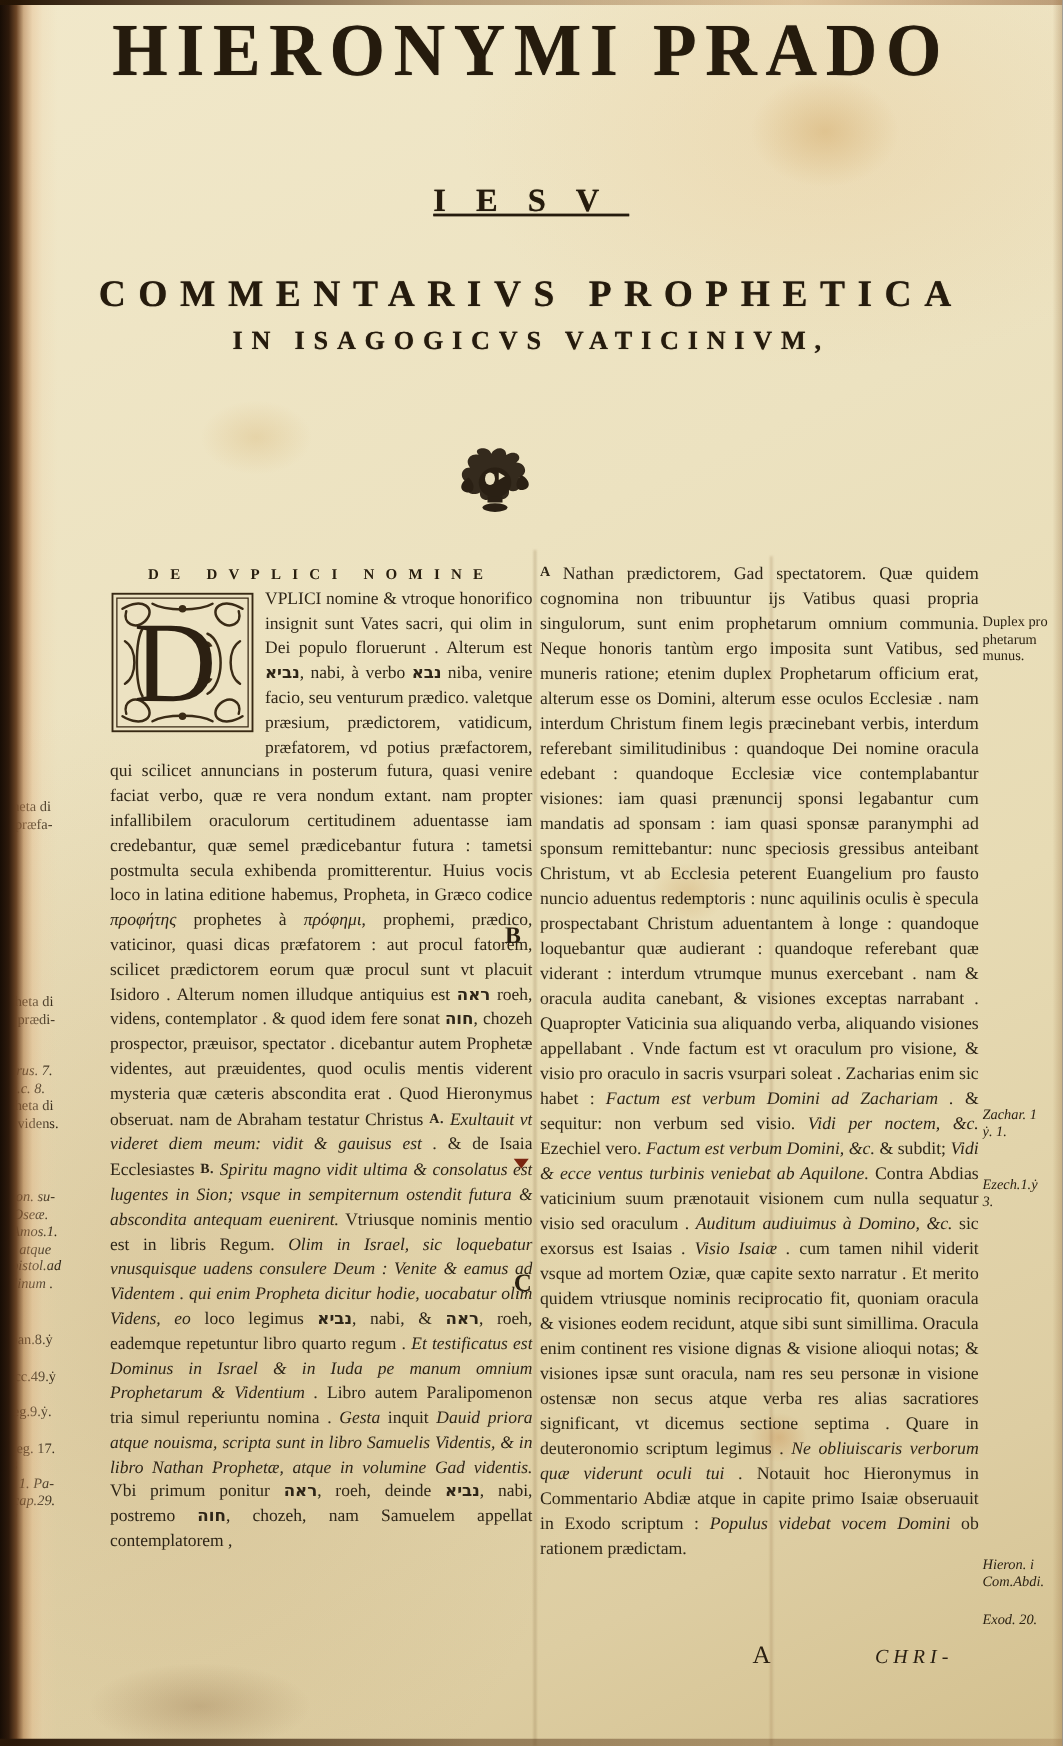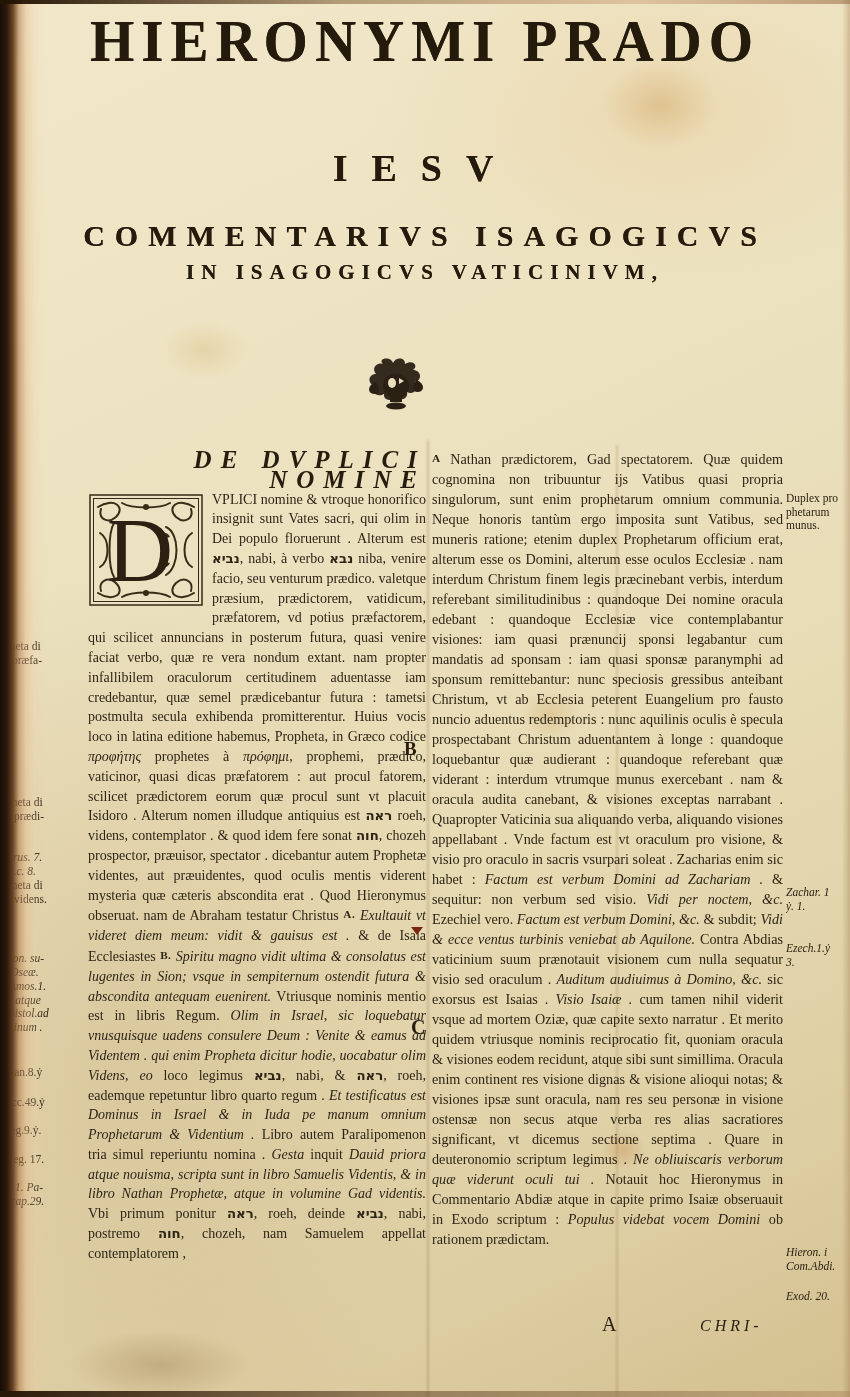--- a/index.html
+++ b/index.html
@@ -29,31 +29,31 @@
   .st1{left:600px;top:60px;width:120px;height:90px;background:radial-gradient(rgba(205,160,90,.4),rgba(0,0,0,0) 70%);}
   .st2{left:520px;top:690px;width:60px;height:50px;background:radial-gradient(rgba(200,150,80,.30),rgba(0,0,0,0) 70%);}
   .st3{left:160px;top:320px;width:90px;height:60px;background:radial-gradient(rgba(210,170,100,.28),rgba(0,0,0,0) 70%);}
   .st4{left:600px;top:1130px;width:46px;height:40px;background:radial-gradient(rgba(190,120,50,.30),rgba(0,0,0,0) 70%);}
   .st5{left:70px;top:1330px;width:180px;height:70px;background:radial-gradient(rgba(120,80,40,.25),rgba(0,0,0,0) 70%);}
 
   
   .t{position:absolute;left:0;width:850px;text-align:center;color:#251b0d;text-shadow:0 0 .6px rgba(37,27,13,.8);}
   .t1{top:8px;font-size:57px;letter-spacing:7px;font-weight:bold;transform:scaleY(1.05);}
   .t2{top:88px;font-size:45px;letter-spacing:17px;font-weight:bold;}
-  .t3{top:146px;font-size:38px;letter-spacing:24px;font-weight:bold;}
+  .t3{top:146px;font-size:26px;letter-spacing:24px;font-weight:bold;text-decoration:underline;}
   .t4{top:219px;font-size:30px;letter-spacing:10px;font-weight:bold;}
   .t5{top:260px;font-size:21px;letter-spacing:7px;font-weight:bold;}
   .t6{top:310px;font-size:19px;letter-spacing:3px;font-style:italic;font-weight:bold;}
   .ornament{position:absolute;left:363px;top:356px;z-index:2;}
 
   
   .col{position:absolute;text-align:justify;z-index:2;}
   .col-left{left:88px;top:450px;width:338px;height:900px;font-size:14px;line-height:19.8px;overflow:hidden;}
   .col-right{left:432px;top:448px;width:351px;height:880px;font-size:14.2px;line-height:20px;overflow:hidden;}
-  .sec-head{font-size:25px;letter-spacing:9px;text-align:right;font-weight:bold;color:#271d0e;font-style:italic;}
+  .sec-head{font-size:12px;letter-spacing:9px;text-align:center;font-weight:bold;color:#271d0e;}
   .sec-sub{font-size:16px;font-style:italic;text-align:center;white-space:pre;margin-top:2px;margin-bottom:8px;color:#2a2012;}
   .dropcap{float:left;margin:3px 8px 2px 0;}
   .seg-n{}
   .seg-i{font-style:italic;}
   .seg-g{font-style:italic;}
   .seg-h{font-family:"DejaVu Serif","DejaVu Sans",serif;font-weight:bold;font-size:.95em;}
   .seg-r{font-size:.8em;letter-spacing:.5px;vertical-align:2px;font-weight:bold;}
 
   
   .mnote{position:absolute;font-size:11.5px;line-height:13.6px;white-space:pre-line;z-index:4;color:#2c2213;}
@@ -78,21 +78,21 @@
   <div class="stain st2"></div>
   <div class="stain st3"></div>
   <div class="stain st4"></div>
   <div class="stain st5"></div>
 
   <div class="crease-a"></div>
   <div class="crease-b"></div>
 
   <div class="t t1">HIERONYMI PRADO</div>
   <div class="t t3">IESV</div>
-  <div class="t t4">COMMENTARIVS ISAGOGICVS</div>
+  <div class="t t4">COMMENTARIVS PROPHETICA</div>
   <div class="t t5">IN ISAGOGICVS VATICINIVM,</div>
 
   <div class="ornament">
     <svg width="66" height="62" viewBox="0 0 66 62">
       <g fill="#2a2014">
         <path d="M20,8 C14,2 28,0 30,7 C33,1 42,1 42,8 C50,3 56,10 50,14 C58,14 60,24 52,26 C58,32 50,40 44,36 C46,44 34,46 32,40 C30,46 20,45 21,38 C14,42 7,36 12,30 C4,28 5,18 13,18 C8,12 14,6 20,8 Z" opacity=".95"></path>
         <ellipse cx="33" cy="30" rx="13" ry="12"></ellipse>
         <rect x="27" y="41" width="12" height="5"></rect>
         <ellipse cx="33" cy="50" rx="10" ry="3.5"></ellipse>
         <path d="M12,26 C4,30 4,38 12,38 C16,38 18,32 12,26 Z"></path>

